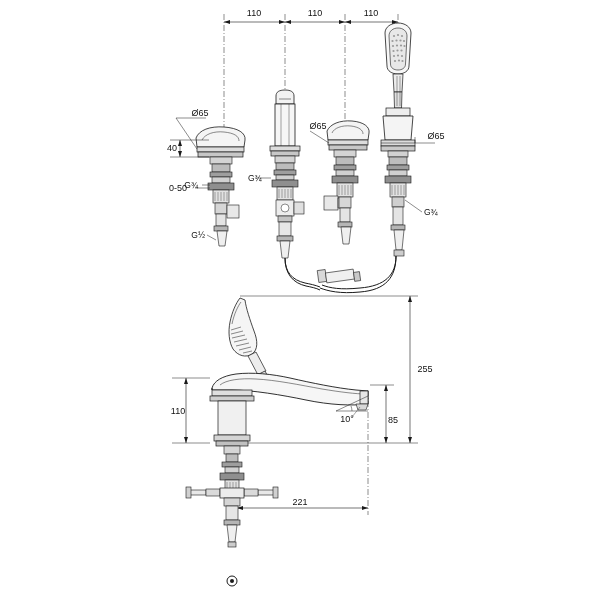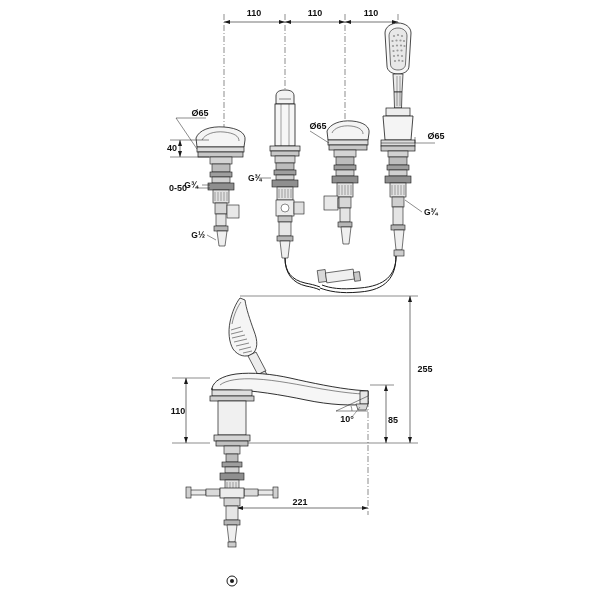--- a/index.html
+++ b/index.html
@@ -11,21 +11,20 @@
     width: 600px;
     height: 600px;
     font-family: "Liberation Sans", sans-serif;
     color: #000000;
     overflow: hidden;
   }
   #stage {
     position: relative;
     width: 600px;
     height: 600px;
-    font-weight: bold;
   }
   svg#drawing {
     position: absolute;
     left: 0;
     top: 0;
     width: 600px;
     height: 600px;
     display: block;
   }
   .dim-text {

